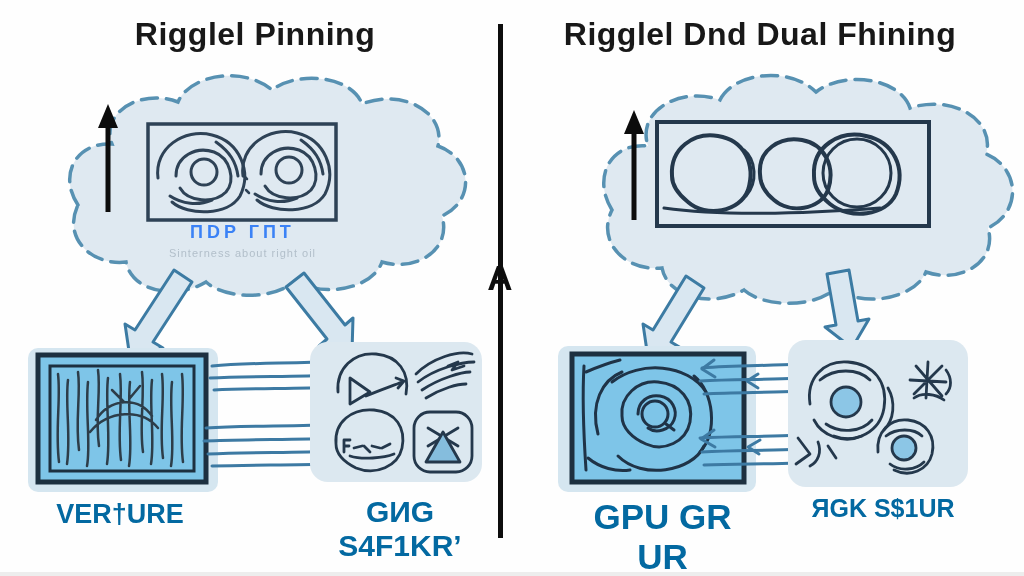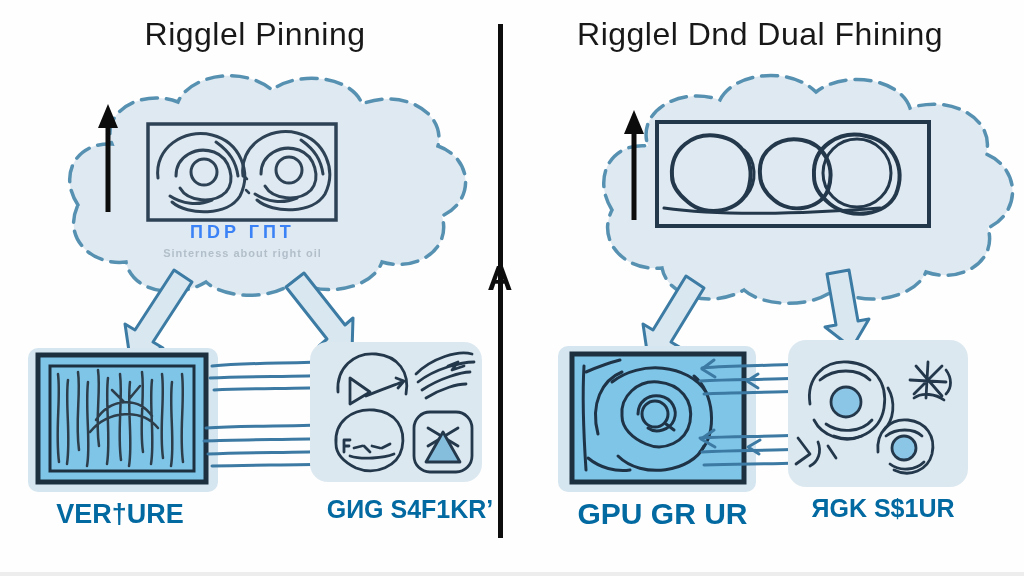--- a/index.html
+++ b/index.html
@@ -2,24 +2,24 @@
 <html><head>
 <meta charset="utf-8">
 <style>
   html,body{margin:0;padding:0;}
   body{
     width:1024px;height:576px;position:relative;overflow:hidden;
     background:#fefefe;
     font-family:"Liberation Sans", sans-serif;
   }
   .txt{position:absolute;text-align:center;color:#181818;}
-  .title{font-weight:400;font-size:32px;letter-spacing:.5px;}
+  .title{font-weight:700;font-size:32px;letter-spacing:.5px;}
   .label{font-weight:700;font-size:26px;color:#0369a1;}
   .cloud-label{font-weight:700;font-size:18px;color:#3b82f6;letter-spacing:4px;}
-  .cloud-sublabel{font-weight:700;font-size:11px;color:#b2bfca;letter-spacing:1px;}
+  .cloud-sublabel{font-weight:400;font-size:11px;color:#b2bfca;letter-spacing:1px;}
   .divider-a{font-weight:700;font-size:35px;color:#0d0d0d;}
   svg{position:absolute;left:0;top:0;}
   .bottom-smudge{position:absolute;left:0;bottom:0;width:1024px;height:4px;background:#ededed;}
 </style>
 </head>
 <body>
 
 <svg width="1024" height="576" viewBox="0 0 1024 576">
 
   <g>
@@ -201,19 +201,19 @@
 <div class="txt title" style="left:545px;top:16px;width:430px;">Rigglel Dnd Dual Fhining</div>
 
 <div class="txt cloud-label" style="left:135px;top:222px;width:215px;">ПDP ГПТ</div>
 
 <div class="txt cloud-sublabel" style="left:105px;top:247px;width:275px;">Sinterness about right oil</div>
 
 <div class="txt divider-a" style="left:480px;top:258px;width:40px;">A</div>
 
 <div class="txt label" style="left:30px;top:499px;width:180px;font-size:27px;">VER†URE</div>
 
-<div class="txt label" style="left:315px;top:495px;width:190px;font-size:25px;">GИG S4F1KR’</div>
-
-<div class="txt label" style="left:565px;top:497px;width:195px;font-size:30px;">GPU GR UR</div>
+<div class="txt label" style="left:305px;top:495px;width:190px;font-size:30px;">GИG S4F1KR’</div>
+
+<div class="txt label" style="left:565px;top:497px;width:195px;font-size:35px;">GPU GR UR</div>
 
 <div class="txt label" style="left:788px;top:494px;width:190px;font-size:25px;">ЯGK S$1UR</div>
 
 <div class="bottom-smudge"></div>
 
 </body></html>

